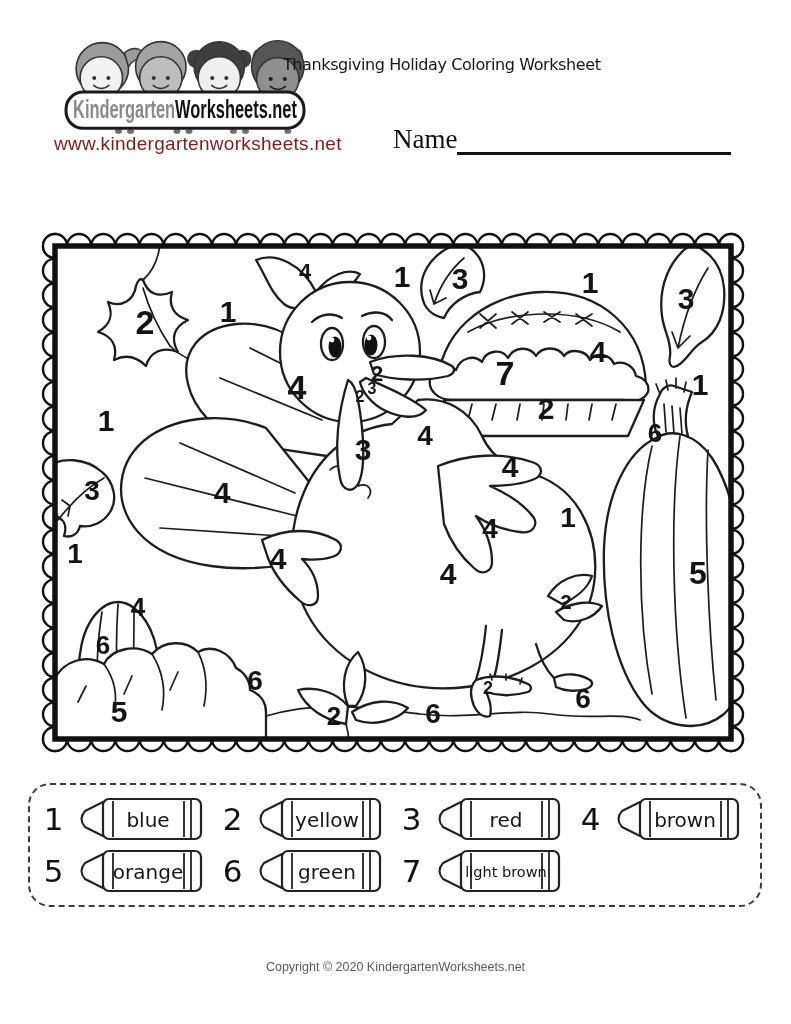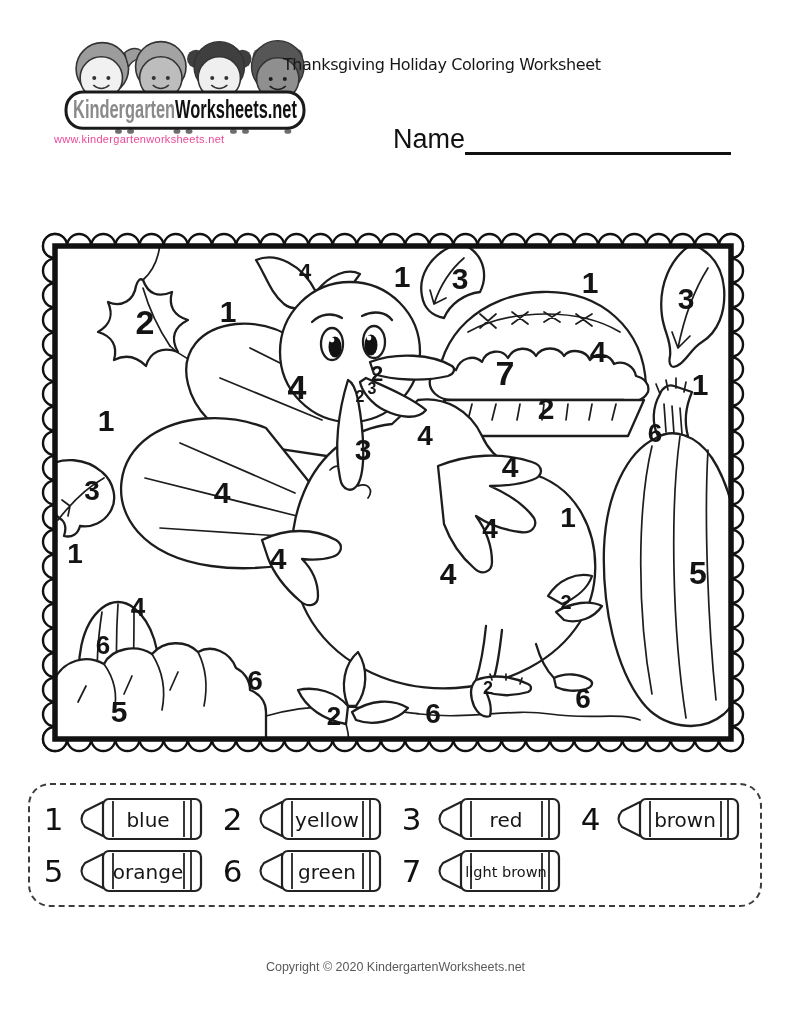--- a/index.html
+++ b/index.html
@@ -1,24 +1,24 @@
 <!DOCTYPE html>
 <html><head>
 <meta charset="utf-8">
 <style>
   html,body{margin:0;padding:0;background:#e8e8e8;}
   .page{position:relative;width:791px;height:1024px;background:#fff;margin:0 auto;overflow:hidden;
         font-family:"Liberation Sans",sans-serif;color:#111;}
   
   .logo{position:absolute;left:64px;top:36px;width:242px;height:100px;}
-  .site-url{position:absolute;left:54px;top:133px;font-size:11px;color:#ec4899;letter-spacing:.3px;}
+  .site-url{position:absolute;left:54px;top:133px;font-size:19px;color:#7f1d1d;letter-spacing:.3px;}
   .title{position:absolute;left:283px;top:44px;width:495px;font-family:"DejaVu Sans",sans-serif;
          font-size:16px;font-weight:500;letter-spacing:-0.4px;color:#161616;}
   .name-row{position:absolute;left:393px;top:122px;width:338px;display:flex;align-items:flex-end;}
-  .name-label{font-family:Liberation Sans, sans-serif;font-size:27px;color:#111;line-height:1.1;}
+  .name-label{font-family:Liberation Serif, serif;font-size:27px;color:#111;line-height:1.1;}
   .name-line{flex:1 1 auto;border-bottom:3px solid #111;height:30px;}
   
   .scene{position:absolute;left:40px;top:228px;width:710px;height:530px;}
   .scene svg{display:block;width:710px;height:530px;}
   #art{stroke:#1d1d1d;stroke-width:2.3;fill:none;stroke-linecap:round;stroke-linejoin:round;}
   #art .w{fill:#ffffff;}
   #art .thin{stroke-width:1.7;}
   #numbers text{fill:#141414;font-family:"Liberation Sans",sans-serif;font-weight:600;}
   
   .key{position:absolute;left:28px;top:783px;width:734px;height:124px;box-sizing:border-box;

